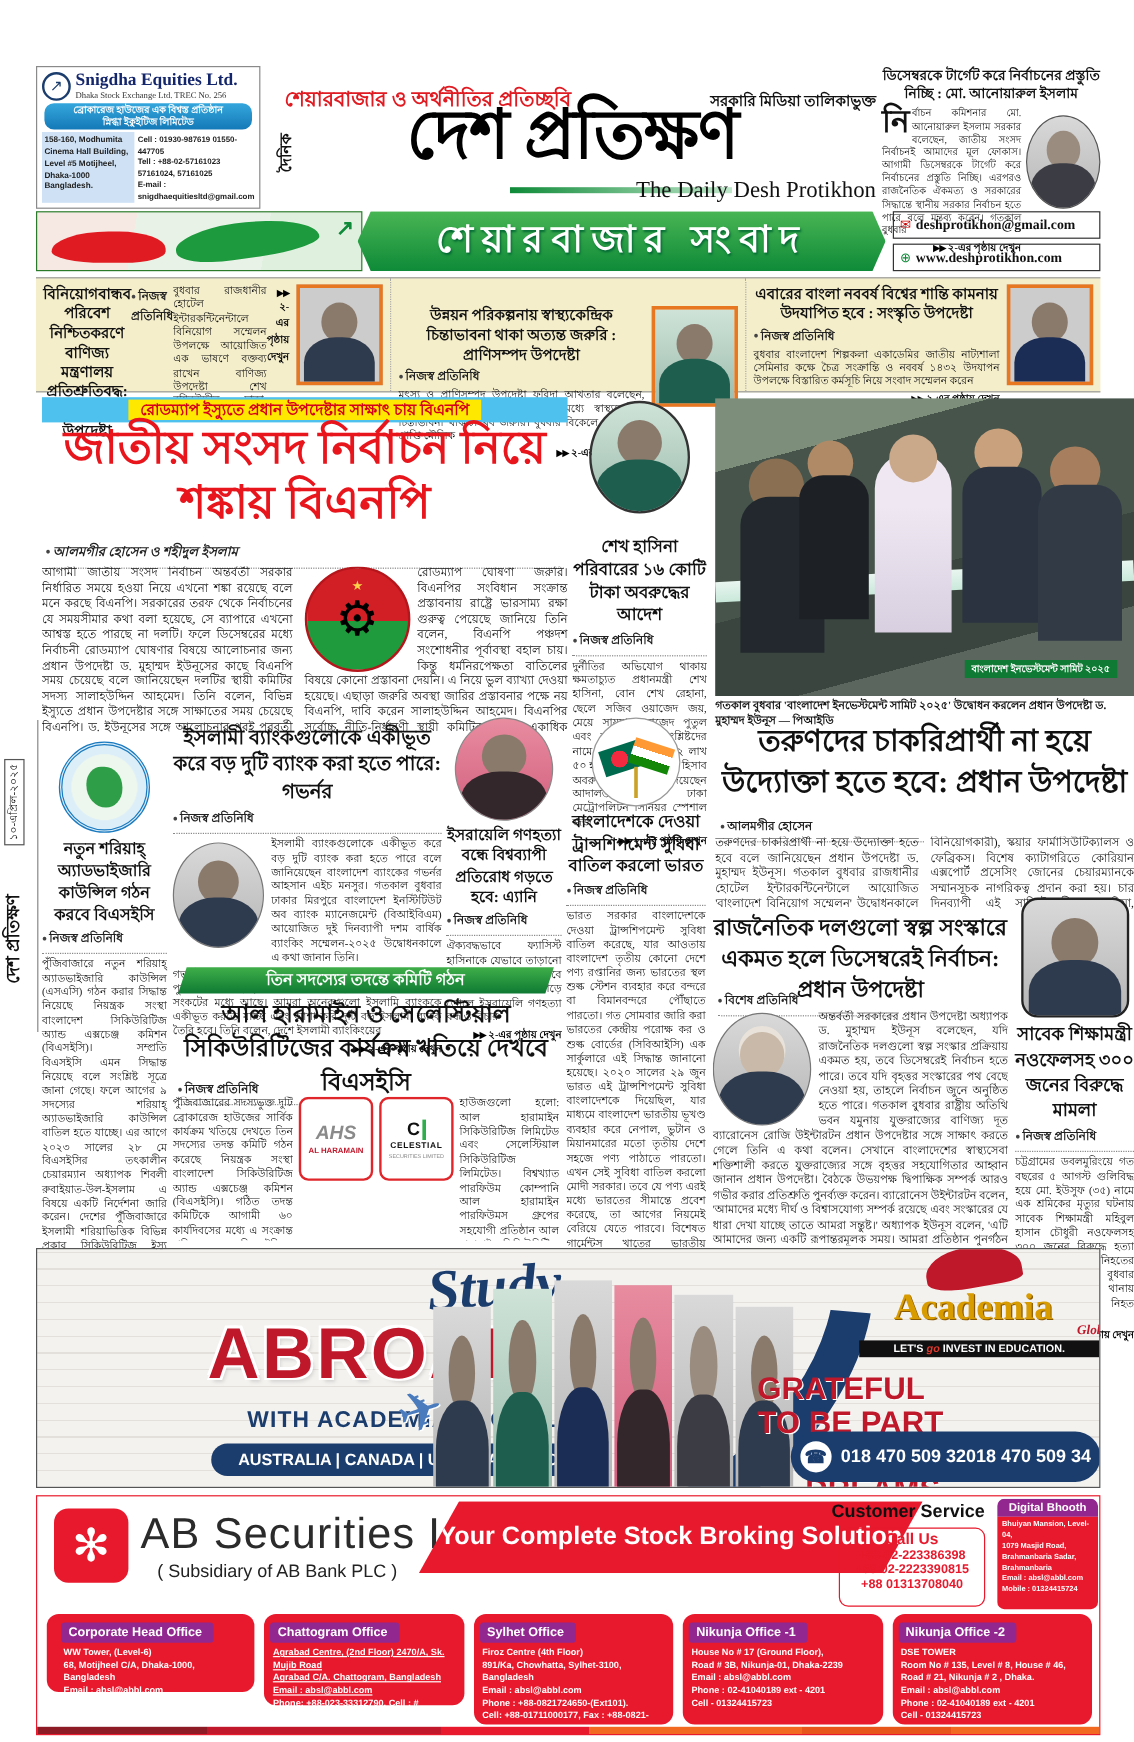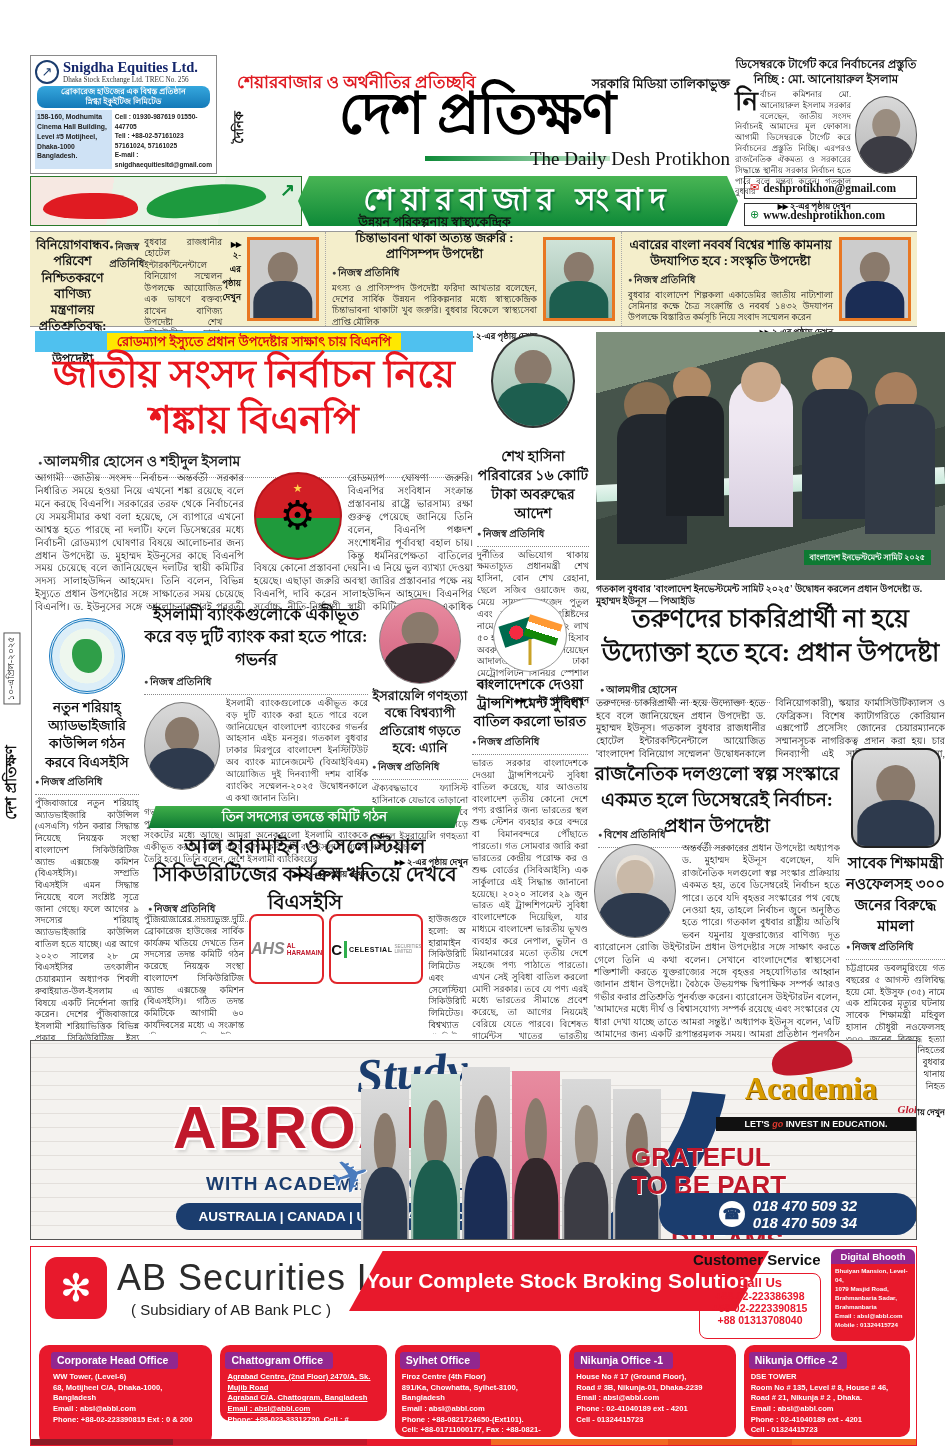--- a/index.html
+++ b/index.html
@@ -32,21 +32,21 @@
   .strip-box { display:flex; gap:6px; }
   .strip-head { font-size:12.5px; font-weight:bold; line-height:1.3; text-align:center; }
   .strip-body { font-size:8.8px; line-height:1.3; text-align:justify; }
   .strip-photo { flex:0 0 72px; height:84px; border:3px solid #e87722; background:#ccc; }
   
   .gbanner { background:linear-gradient(#49b554,#0e8a38); clip-path:polygon(2.5% 0,97.5% 0,100% 50%,97.5% 100%,2.5% 100%,0 50%); display:flex; align-items:center; justify-content:center; }
   .gbanner span { color:#fff; font-size:31px; font-weight:bold; letter-spacing:7px; text-shadow:1px 2px 2px #063; }
   .probe-band2 { background:linear-gradient(#3fae49,#0e7a33); transform:skewX(-18deg); display:flex; align-items:center; justify-content:center; }
   .probe-band2 span { transform:skewX(18deg); color:#fff; font-weight:bold; font-size:13.5px; }
   
-  .logo-box { border:2px solid #e0262b; border-radius:8px; background:#fff; display:flex; flex-direction:row; align-items:center; justify-content:center; gap:2px; }
+  .logo-box { border:2px solid #e0262b; border-radius:8px; background:#fff; display:flex; flex-direction:column; align-items:center; justify-content:center; gap:2px; }
   
   .brick { background:repeating-linear-gradient(0deg,#f4f2ef 0 13px,#e3dfdb 13px 14px); }
   .pill { background:#1b3d6e; color:#fff; font-family:"Liberation Sans",sans-serif; font-weight:bold; border-radius:14px; display:flex; align-items:center; justify-content:center; }
   .office { background:#e8192c; border-radius:10px; padding:5px 7px; color:#fff; font-family:"Liberation Sans",sans-serif; }
   .office .hdr { display:inline-block; background:#92278f; color:#fff; font-size:10.5px; font-weight:bold; padding:2px 10px 3px 6px; border-radius:3px; margin:-1px 0 3px -2px; }
   .office .ln { font-size:7.6px; font-weight:bold; line-height:1.4; }
   .sans { font-family:"Liberation Sans",sans-serif; }
 </style>
 </head>
 <body>
@@ -120,21 +120,21 @@
     <div class="strip-box bn" style="flex:1;padding:5px 6px;">
       <div style="flex:1;display:flex;flex-direction:row;">
         <div class="strip-head">বিনিয়োগবান্ধব পরিবেশ নিশ্চিতকরণে বাণিজ্য মন্ত্রণালয় প্রতিশ্রুতিবদ্ধ: বাণিজ্য উপদেষ্টা</div>
         <div class="byline" style="margin:2px 0 1px;">নিজস্ব প্রতিনিধি</div>
         <div class="strip-body">বুধবার রাজধানীর হোটেল ইন্টারকন্টিনেন্টালে বিনিয়োগ সম্মেলন উপলক্ষে আয়োজিত এক ভাষণে বক্তব্য রাখেন বাণিজ্য উপদেষ্টা শেখ বশিরউদ্দীন ঢাকা: ব্যবসা বাণিজ্য</div>
         <span class="more" style="font-size:8.5px;"><span class="arr">▶▶</span> <span>২-এর পৃষ্ঠায় দেখুন</span></span>
       </div>
       <div class="strip-photo bust"></div>
     </div>
     <div class="vsep"></div>
-    <div class="strip-box bn" style="flex:1;padding:13px 6px;align-items:center;">
+    <div class="strip-box bn" style="flex:1;padding:23px 6px;">
       <div style="flex:1;display:flex;flex-direction:column;">
         <div class="strip-head">উন্নয়ন পরিকল্পনায় স্বাস্থ্যকেন্দ্রিক চিন্তাভাবনা থাকা অত্যন্ত জরুরি : প্রাণিসম্পদ উপদেষ্টা</div>
         <div class="byline" style="margin:2px 0 1px;">নিজস্ব প্রতিনিধি</div>
         <div class="strip-body">মৎস্য ও প্রাণিসম্পদ উপদেষ্টা ফরিদা আখতার বলেছেন, দেশের সার্বিক উন্নয়ন পরিকল্পনার মধ্যে স্বাস্থ্যকেন্দ্রিক চিন্তাভাবনা থাকাটা খুব জরুরি। বুধবার বিকেলে 'স্বাস্থ্যসেবা প্রাপ্তি মৌলিক</div>
         <span class="more" style="font-size:8.5px;"><span class="arr">▶▶</span> <span>২-এর পৃষ্ঠায় দেখুন</span></span>
       </div>
       <div class="strip-photo bust teal"></div>
     </div>
     <div class="vsep"></div>
     <div class="strip-box bn" style="flex:1;padding:5px 6px;">
@@ -146,21 +146,21 @@
       </div>
       <div class="strip-photo bust navy"></div>
     </div>
   </div>
 
   <div class="abs bn center" style="left:35px;top:331px;width:438px;height:21px;background:#4fc1ef;display:flex;align-items:center;justify-content:center;">
     <span style="background:#ffe800;color:#d6001c;font-weight:bold;font-size:13px;padding:0 10px;line-height:1.35;">রোডম্যাপ ইস্যুতে প্রধান উপদেষ্টার সাক্ষাৎ চায় বিএনপি</span>
   </div>
   <div class="abs bn center" style="left:35px;top:352px;width:438px;color:#e8151d;font-size:38px;font-weight:900;line-height:1.2;">জাতীয় সংসদ নির্বাচন নিয়ে শঙ্কায় বিএনপি</div>
   <div class="abs bn" style="left:38px;top:450px;width:432px;">
-    <span class="byline" style="font-size:14px;">আলমগীর হোসেন ও শহীদুল ইসলাম</span>
+    <span class="byline" style="font-size:11px;font-style:italic;">আলমগীর হোসেন ও শহীদুল ইসলাম</span>
     <div class="dotline"></div>
   </div>
   <div class="abs bn" style="left:35px;top:472px;width:438px;height:140px;display:flex;gap:10px;overflow:hidden;">
     <div class="bodytext just" style="flex:1;font-size:9.8px;">আগামী জাতীয় সংসদ নির্বাচন অন্তর্বর্তী সরকার নির্ধারিত সময়ে হওয়া নিয়ে এখনো শঙ্কা রয়েছে বলে মনে করছে বিএনপি। সরকারের তরফ থেকে নির্বাচনের যে সময়সীমার কথা বলা হয়েছে, সে ব্যাপারে এখনো আশ্বস্ত হতে পারছে না দলটি। ফলে ডিসেম্বরের মধ্যে নির্বাচনী রোডম্যাপ ঘোষণার বিষয়ে আলোচনার জন্য প্রধান উপদেষ্টা ড. মুহাম্মদ ইউনূসের কাছে বিএনপি সময় চেয়েছে বলে জানিয়েছেন দলটির স্থায়ী কমিটির সদস্য সালাহউদ্দিন আহমেদ। তিনি বলেন, বিভিন্ন ইস্যুতে প্রধান উপদেষ্টার সঙ্গে সাক্ষাতের সময় চেয়েছে বিএনপি। ড. ইউনূসের সঙ্গে আলোচনার পরই পরবর্তী সিদ্ধান্ত নেবে দল। গতকাল বুধবার গুলশানে বিএনপি চেয়ারপারসনের কার্যালয়ে স্থায়ী কমিটির বৈঠক নিয়ে সাংবাদিকদের সঙ্গে অনানুষ্ঠানিক আলোচনায় এসব কথা বলেন তিনি। সালাহউদ্দিন আহমেদ বলেন, নির্বাচন নিয়ে সৃষ্ট ধোঁয়াশা কাটাতে সুনির্দিষ্ট</div>
     <div style="flex:1.05;">
       <div style="float:left;width:88px;height:88px;border-radius:50%;background:linear-gradient(#d21f26 0 52%,#1f9a3c 52%);border:2px solid #b5161c;margin:0 6px 2px 0;display:flex;align-items:center;justify-content:center;position:relative;">
         <span style="color:#000;font-size:40px;line-height:1;">⚙</span>
         <span style="position:absolute;top:8px;color:#ffd24a;font-size:11px;">★</span>
       </div>
       <span class="bodytext just" style="font-size:9.8px;display:block;">রোডম্যাপ ঘোষণা জরুরি। বিএনপির সংবিধান সংক্রান্ত প্রস্তাবনায় রাষ্ট্রে ভারসাম্য রক্ষা গুরুত্ব পেয়েছে জানিয়ে তিনি বলেন, বিএনপি পঞ্চদশ সংশোধনীর পূর্বাবস্থা বহাল চায়। কিন্তু ধর্মনিরপেক্ষতা বাতিলের বিষয়ে কোনো প্রস্তাবনা দেয়নি। এ নিয়ে ভুল ব্যাখ্যা দেওয়া হয়েছে। এছাড়া জরুরি অবস্থা জারির প্রস্তাবনার পক্ষে নয় বিএনপি, দাবি করেন সালাহউদ্দিন আহমেদ। বিএনপির সর্বোচ্চ নীতি-নির্ধারণী স্থায়ী কমিটির বৈঠকে একাধিক নেতারা বলেছেন, ডিসেম্বর বা পরের বছরের জুনের মধ্যে নির্বাচনের কথা বলা নির্বাচনের কোনো সুনির্দিষ্ট রোডম্যাপ নয়। তারা বলছেন, নির্বাচন নিয়ে সরকারের তরফ থেকে বিভিন্ন সময়ে বিভিন্ন কথা বলা হচ্ছে। এর মধ্য দিয়ে নির্বাচন প্রলম্বিত হওয়ার নানা শঙ্কা তৈরি হচ্ছে। ফলে নির্বাচন নিয়ে অন্তর্বর্তী সরকার আসলে কী ভাবছে কিংবা তাদের অবস্থান কী, সেটা স্পষ্টভাবে জানতে আগামী সপ্তাহে প্রধান উপদেষ্টা ড. ইউনূসের সঙ্গে দেখা করবে দলটি। গত</span>
@@ -322,21 +322,21 @@
       </span>
     </div>
     <div class="sans" style="position:absolute;left:600px;top:102px;font-size:26px;font-weight:900;color:#c0182b;line-height:1.08;text-shadow:1px 1px 0 #fff;">
       <div>GRATEFUL</div>
       <div>TO BE PART</div>
       <div style="margin-left:28px;">OF THOUSAND</div>
       <div style="margin-left:40px;">DREAMS</div>
     </div>
     <div class="pill" style="position:absolute;left:628px;top:152px;width:258px;height:42px;border-radius:21px;gap:8px;">
       <span style="width:26px;height:26px;border-radius:50%;background:#fff;color:#1b3d6e;display:inline-flex;align-items:center;justify-content:center;font-size:15px;">☎</span>
-      <span style="display:flex;flex-direction:column;line-height:1.15;font-size:15px;font-style:italic;">
+      <span style="display:flex;line-height:1.15;font-size:15px;">
         <span>018 470 509 32</span>
         <span>018 470 509 34</span>
       </span>
     </div>
   </div>
 
   <div class="abs" style="left:30px;top:1246px;width:887px;height:200px;border:1px solid #e8192c;background:#fff;">
     <div style="position:absolute;left:14px;top:10px;width:62px;height:62px;background:#e8192c;border-radius:12px;display:flex;align-items:center;justify-content:center;color:#fff;font-size:38px;">
         <span>✻</span>
       </div>
@@ -356,21 +356,21 @@
       <div class="sans" style="background:#92278f;color:#fff;font-size:9.5px;font-weight:bold;text-align:center;padding:2px 0;">Digital Bhooth</div>
       <div class="sans" style="background:#e8192c;color:#fff;font-size:6.2px;font-weight:bold;line-height:1.45;padding:3px 4px;height:100%;">
         <div>Bhuiyan Mansion, Level-04,</div>
         <div>1079 Masjid Road, Brahmanbaria Sadar,</div>
         <div>Brahmanbaria</div>
         <div>Email : absl@abbl.com</div>
         <div>Mobile : 01324415724</div>
       </div>
     </div>
     <div style="position:absolute;left:8px;top:98px;width:871px;display:flex;gap:8px;">
-      <div class="office" style="flex:1;height:100px;padding-left:14px;">
+      <div class="office" style="flex:1;height:65px;padding-left:14px;">
         <span class="hdr">Corporate Head Office</span>
         <div class="ln">WW Tower, (Level-6)</div><div class="ln">68, Motijheel C/A, Dhaka-1000, Bangladesh</div><div class="ln">Email : absl@abbl.com</div><div class="ln">Phone: +88-02-223390815 Ext : 0 &amp; 200</div><div class="ln"></div>
       </div>
       <div class="office" style="flex:1;height:76px;text-decoration:underline;">
         <span class="hdr">Chattogram Office</span>
         <div class="ln">Agrabad Centre, (2nd Floor) 2470/A, Sk. Mujib Road</div><div class="ln">Agrabad C/A. Chattogram, Bangladesh</div><div class="ln">Email : absl@abbl.com</div><div class="ln">Phone: +88-023-33312790, Cell : # 01911765788</div><div class="ln">Fax : +88-031-2512794</div>
       </div>
       <div class="office" style="flex:1;height:92px;">
         <span class="hdr">Sylhet Office</span>
         <div class="ln">Firoz Centre (4th Floor)</div><div class="ln">891/Ka, Chowhatta, Sylhet-3100, Bangladesh</div><div class="ln">Email : absl@abbl.com</div><div class="ln">Phone : +88-0821724650-(Ext101).</div><div class="ln">Cell: +88-01711000177, Fax : +88-0821-2832780</div>

